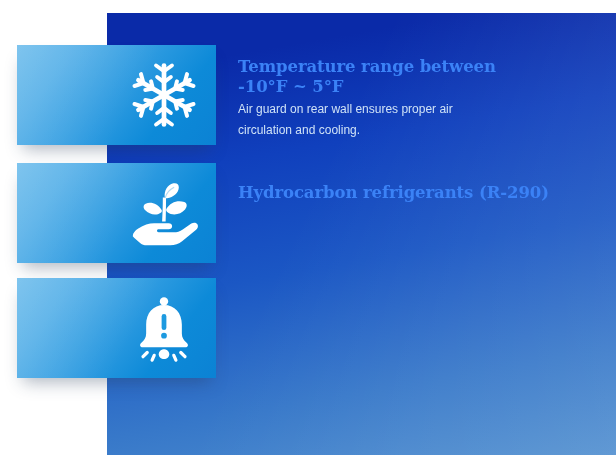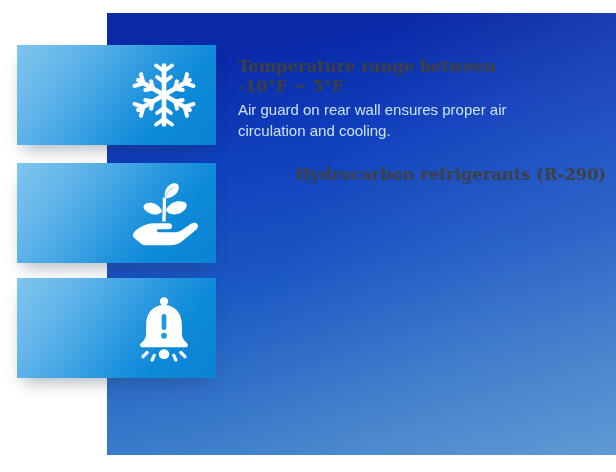--- a/index.html
+++ b/index.html
@@ -101,34 +101,34 @@
     left: 238px;
     top: 0;
     width: 368px;
   }
   .feat-title {
     margin: 0;
     font-family: "DejaVu Serif", "Liberation Serif", serif;
     font-weight: bold;
     font-size: 16.5px;
     line-height: 20px;
-    color: #404040;
+    color: #3b82f6;
     letter-spacing: -0.1px;
     white-space: pre-line;
   }
   .feat-desc {
     margin: 2px 0 0 0;
     font-family: "Liberation Sans", sans-serif;
-    font-size: 15px;
+    font-size: 12px;
     line-height: 21px;
     color: #cfe2f7;
     white-space: pre-line;
   }
   .f0 .text-col { top: 12px; }
-  .f1 .text-col { top: 2px; text-align: right; }
+  .f1 .text-col { top: 20px; }
   .f2 .text-col { top: 6px; }
 </style>
 </head>
 <body>
 
 <div id="stage">
 
   <div id="panel">
     <div id="panel-sheen"></div>
   </div>

